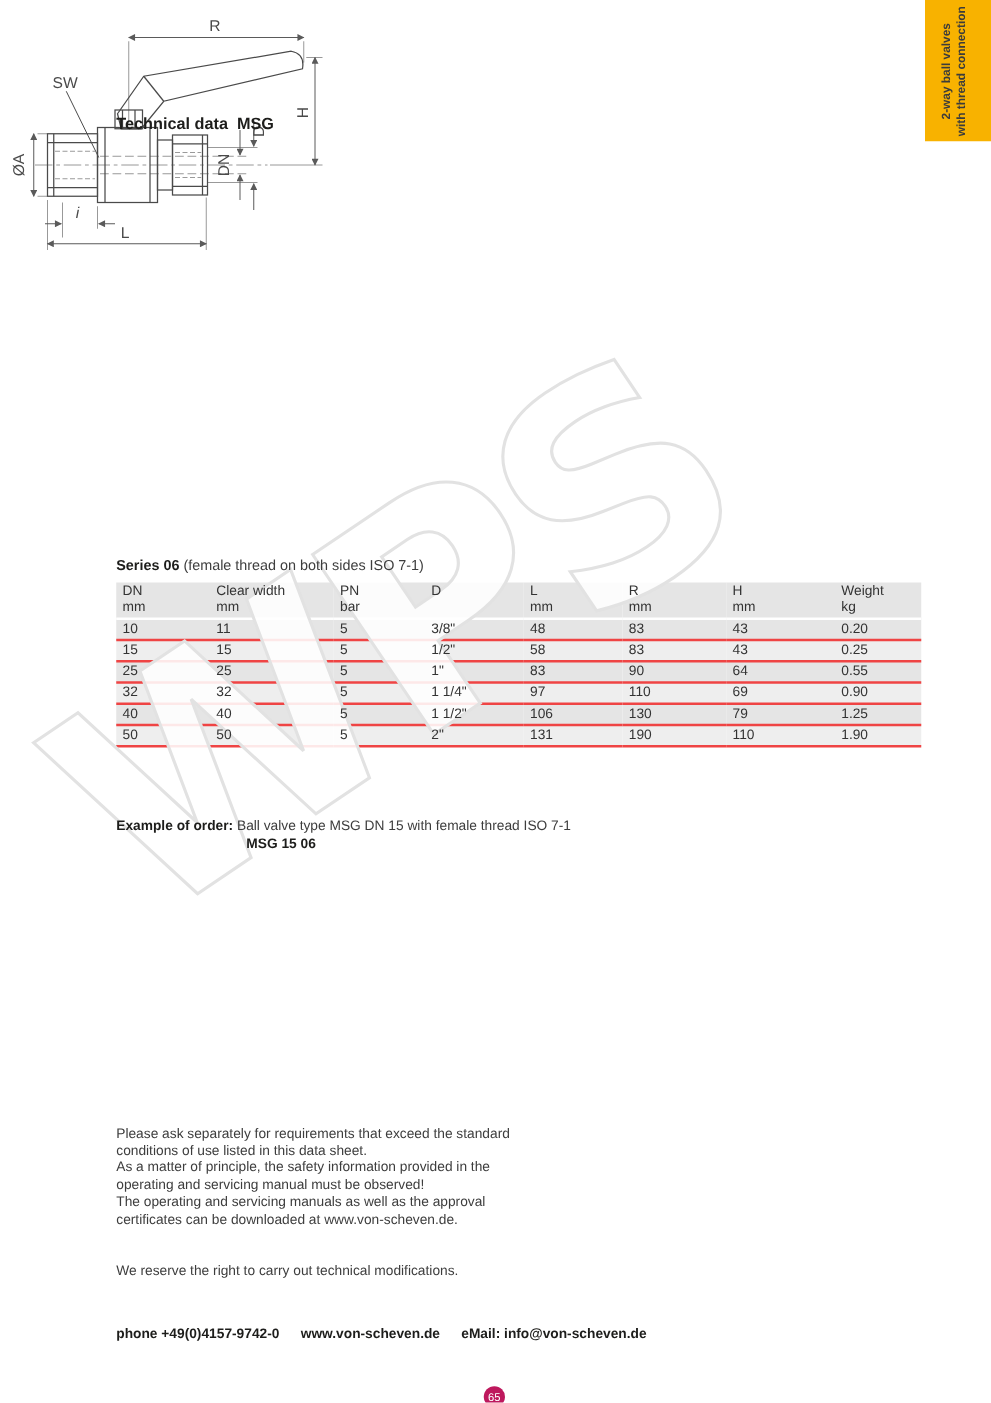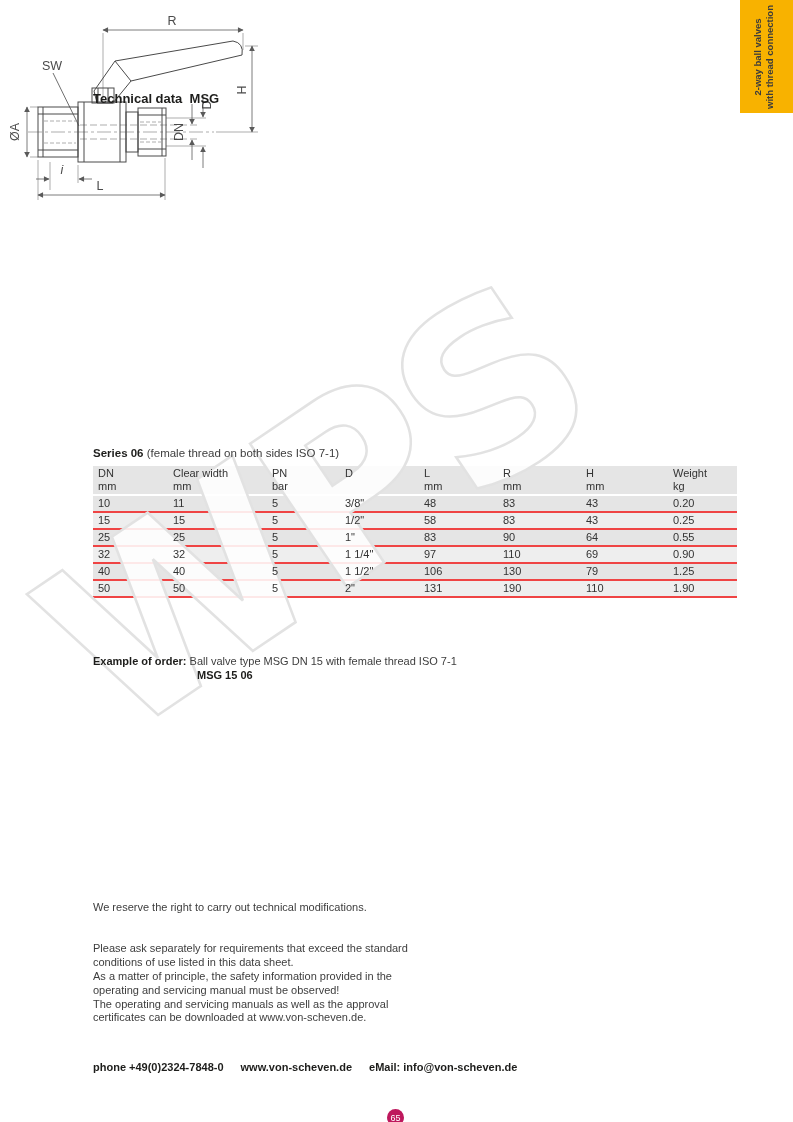--- a/index.html
+++ b/index.html
@@ -288,32 +288,32 @@
 <div class="z3 order">
   <div>
     <span class="order-label">Example of order:</span>
     <span>Ball valve type MSG DN 15 with female thread ISO 7-1</span>
   </div>
   <div class="order-code">MSG 15 06</div>
 </div>
 
 
 <div class="z3 notes">
-  <p>We reserve the right to carry out technical modifications.</p>
   <p>Please ask separately for requirements that exceed the standard
 conditions of use listed in this data sheet.
 As a matter of principle, the safety information provided in the
 operating and servicing manual must be observed!
 The operating and servicing manuals as well as the approval
 certificates can be downloaded at www.von-scheven.de.</p>
+  <p>We reserve the right to carry out technical modifications.</p>
 </div>
 
 
 <div class="z3 footer">
-  <span>phone +49(0)2324-7848-0</span>
+  <span>phone +49(0)4157-9742-0</span>
   <span>www.von-scheven.de</span>
   <span>eMail: info@von-scheven.de</span>
 </div>
 
 
 <div class="z3 badge">65</div>
 
 
 
 

